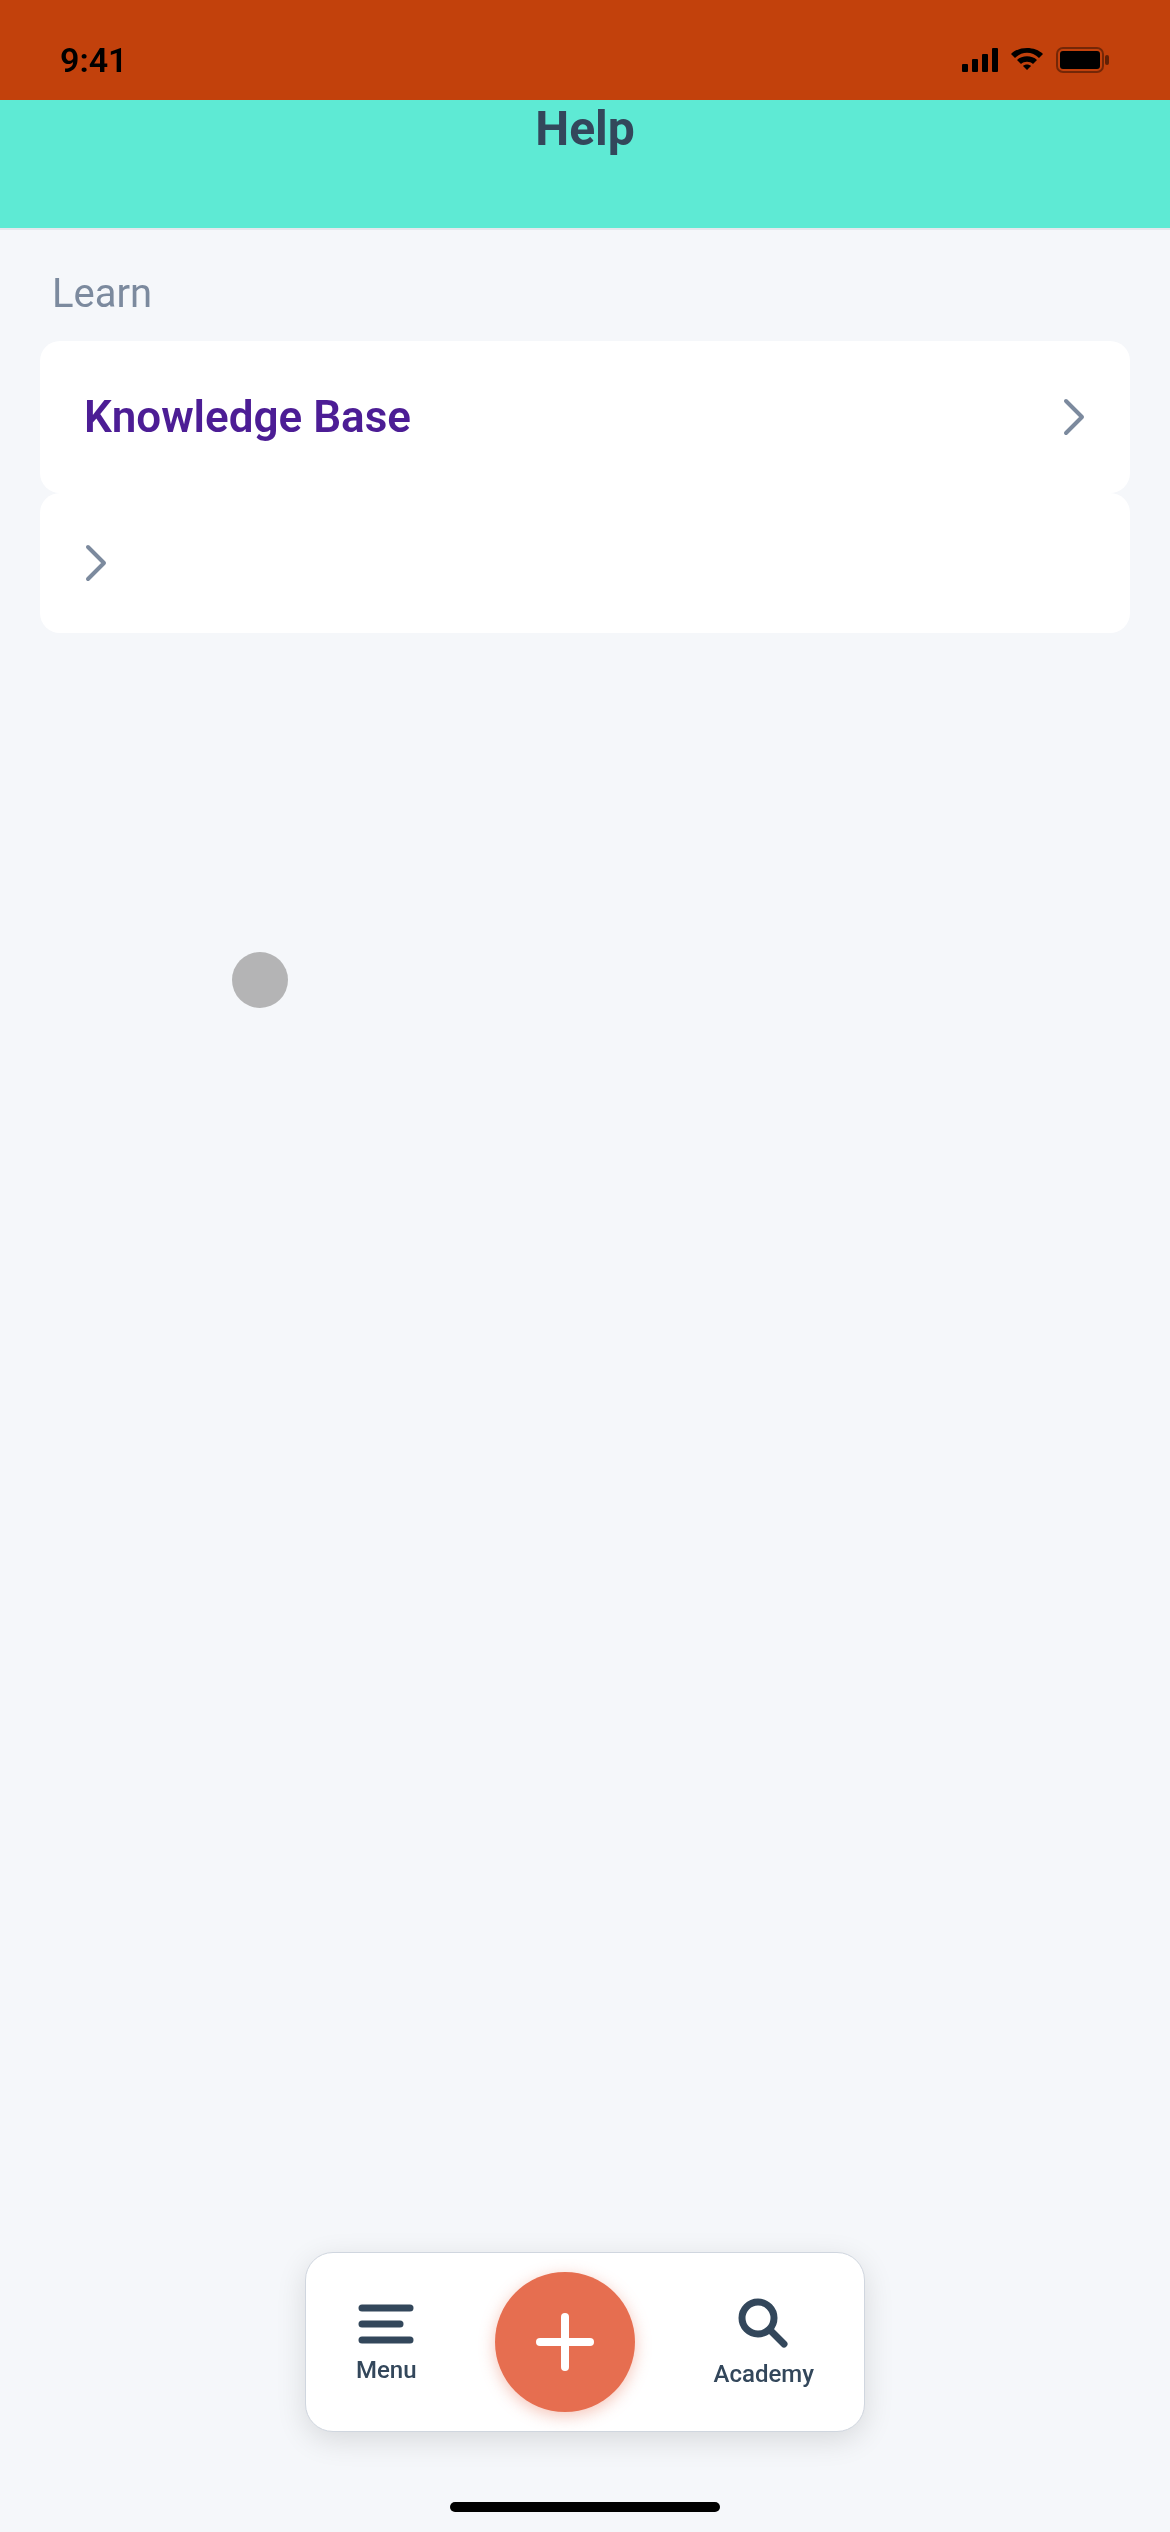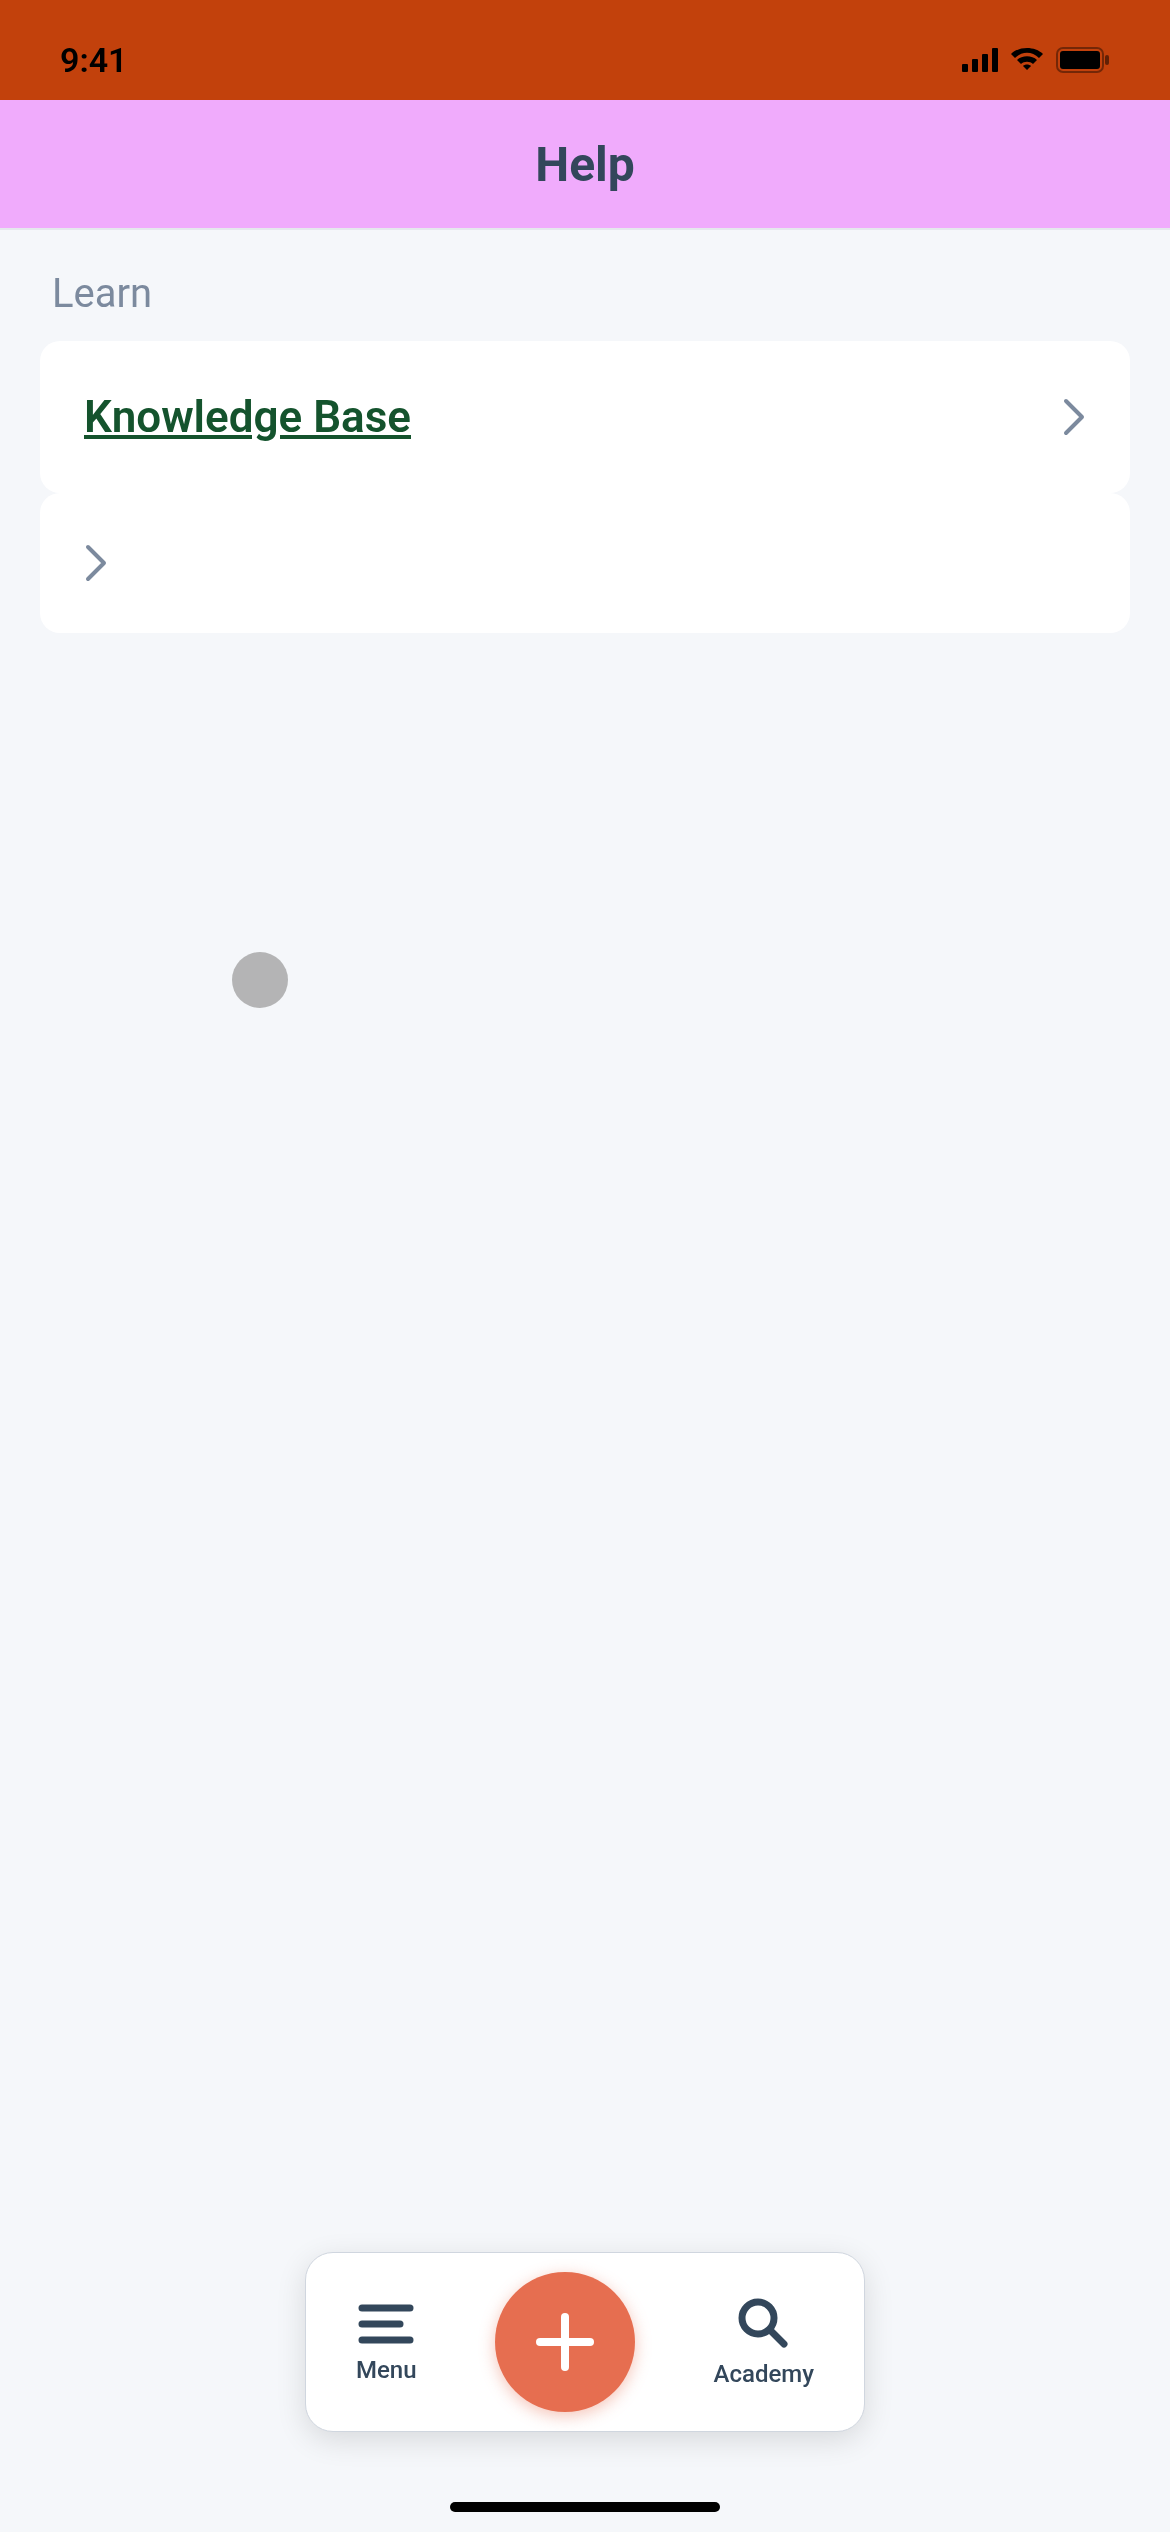--- a/index.html
+++ b/index.html
@@ -28,24 +28,23 @@
       font-size: 34px;
       font-weight: 600;
       color: #000;
     }
     .status-icons {
       display: flex;
       align-items: center;
       gap: 12px;
     }
     .header {
-      background: #f0abfc;
+      background: #5eead4;
       display: flex;
       justify-content: center;
-      align-items: center;
       height: 130px;
       border-bottom: 2px solid #e5e8ed;
     }
     .header-title {
       font-size: 48px;
       font-weight: 700;
       color: #33475b;
     }
     .content {
       padding: 40px 40px;
@@ -72,22 +71,21 @@
       padding: 50px 44px;
       border-bottom: 1px solid #edf0f5;
       cursor: pointer;
     }
     .list-item:last-child {
       border-bottom: none;
     }
     .list-item-label {
       font-size: 44px;
       font-weight: 600;
-      color: #14532d;
-      text-decoration: underline;
+      color: #4c1d95;
     }
     .chevron {
       flex-shrink: 0;
     }
     .touch-indicator {
       position: absolute;
       left: 232px;
       top: 952px;
       width: 56px;
       height: 56px;

